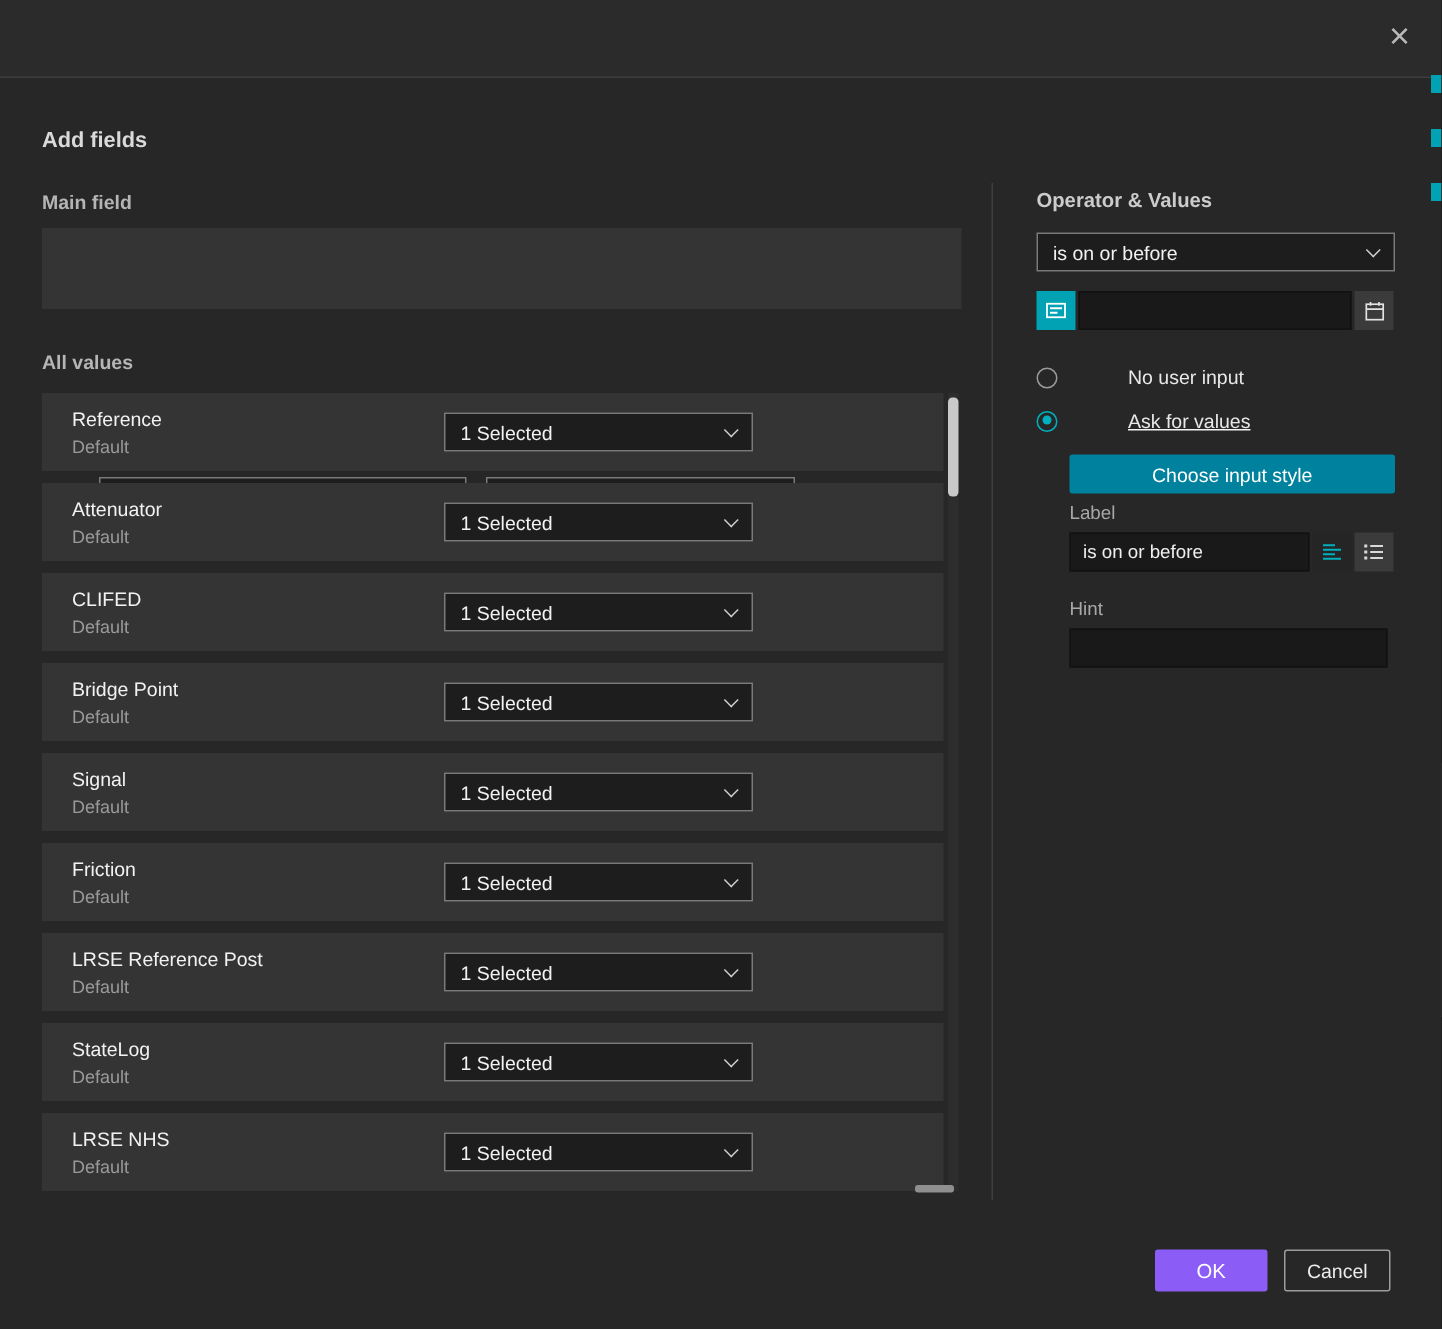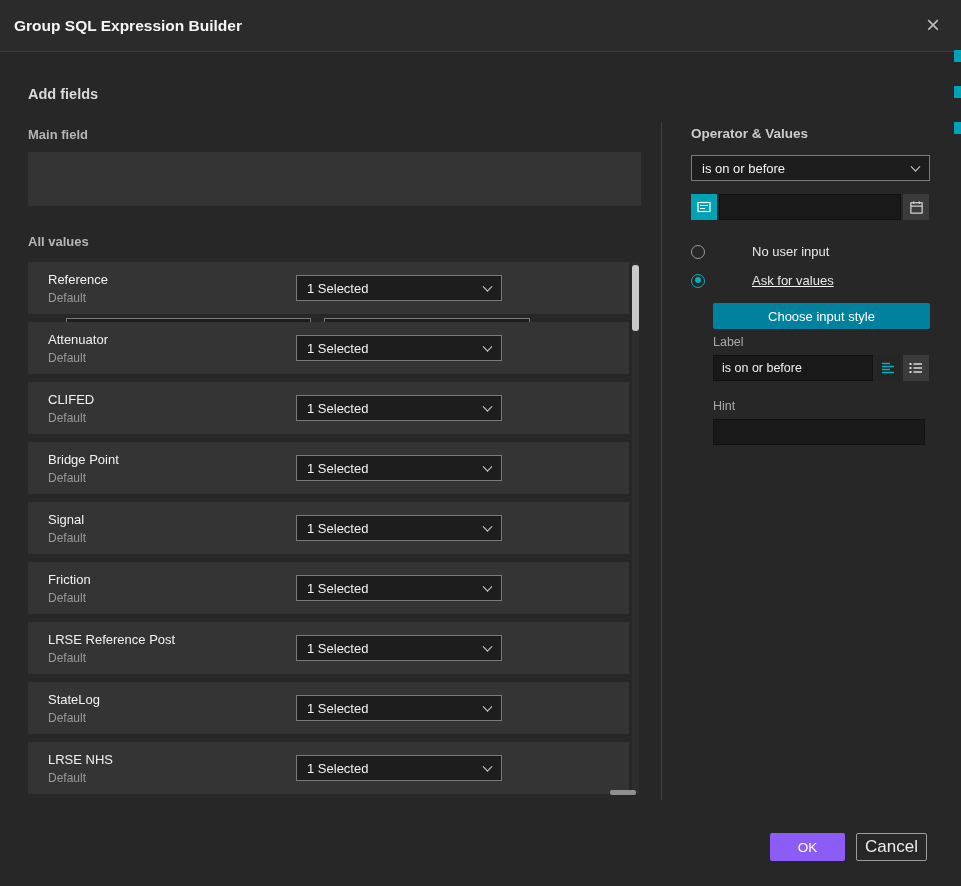--- a/index.html
+++ b/index.html
@@ -62,32 +62,31 @@
   .cap{position:absolute;font-size:12.5px;color:#a8a8a8;}
   .cap-label{left:713px;top:335px;}
   .cap-hint{left:713px;top:399px;}
   .inp-label{left:713px;top:355px;width:160px;}
   .btn-style1{left:875px;top:355px;background:#252525;}
   .btn-style2{left:903px;top:355px;background:#3b3b3b;}
   .inp-hint{left:713px;top:419px;width:212px;}
 
   
   .btn-ok{position:absolute;left:770px;top:833px;width:75px;height:28px;background:#8b5cf6;color:#fff;font-size:13.5px;border:none;border-radius:2px;cursor:pointer;font-family:"Liberation Sans",sans-serif;}
-  .btn-cancel{position:absolute;left:856px;top:833px;width:71px;height:28px;background:transparent;color:#ececec;font-size:17px;border:1px solid #9c9c9c;border-radius:2px;cursor:pointer;font-family:"Liberation Sans",sans-serif;}
+  .btn-cancel{position:absolute;left:856px;top:833px;width:71px;height:28px;background:transparent;color:#ececec;font-size:13px;border:1px solid #9c9c9c;border-radius:2px;cursor:pointer;font-family:"Liberation Sans",sans-serif;}
 
   .edge-mark{position:absolute;left:954px;width:7px;height:12px;background:#00a2b3;}
   .em1{top:50px;}.em2{top:86px;}.em3{top:122px;}
 </style>
 </head>
 <body>
 
 <div id="dialog">
 
   <div class="titlebar">
-    <div class="title-text">Group SQL Expression Builder</div>
     <div class="close-btn">×</div>
   </div>
 
   <div class="h-add">Add fields</div>
 
   <div class="sub-label lbl-main">Main field</div>
   <div class="main-field-bar">
     <div class="select dd-layer">
       <span>CountyLog | Default</span>
       <span class="chev"></span>

